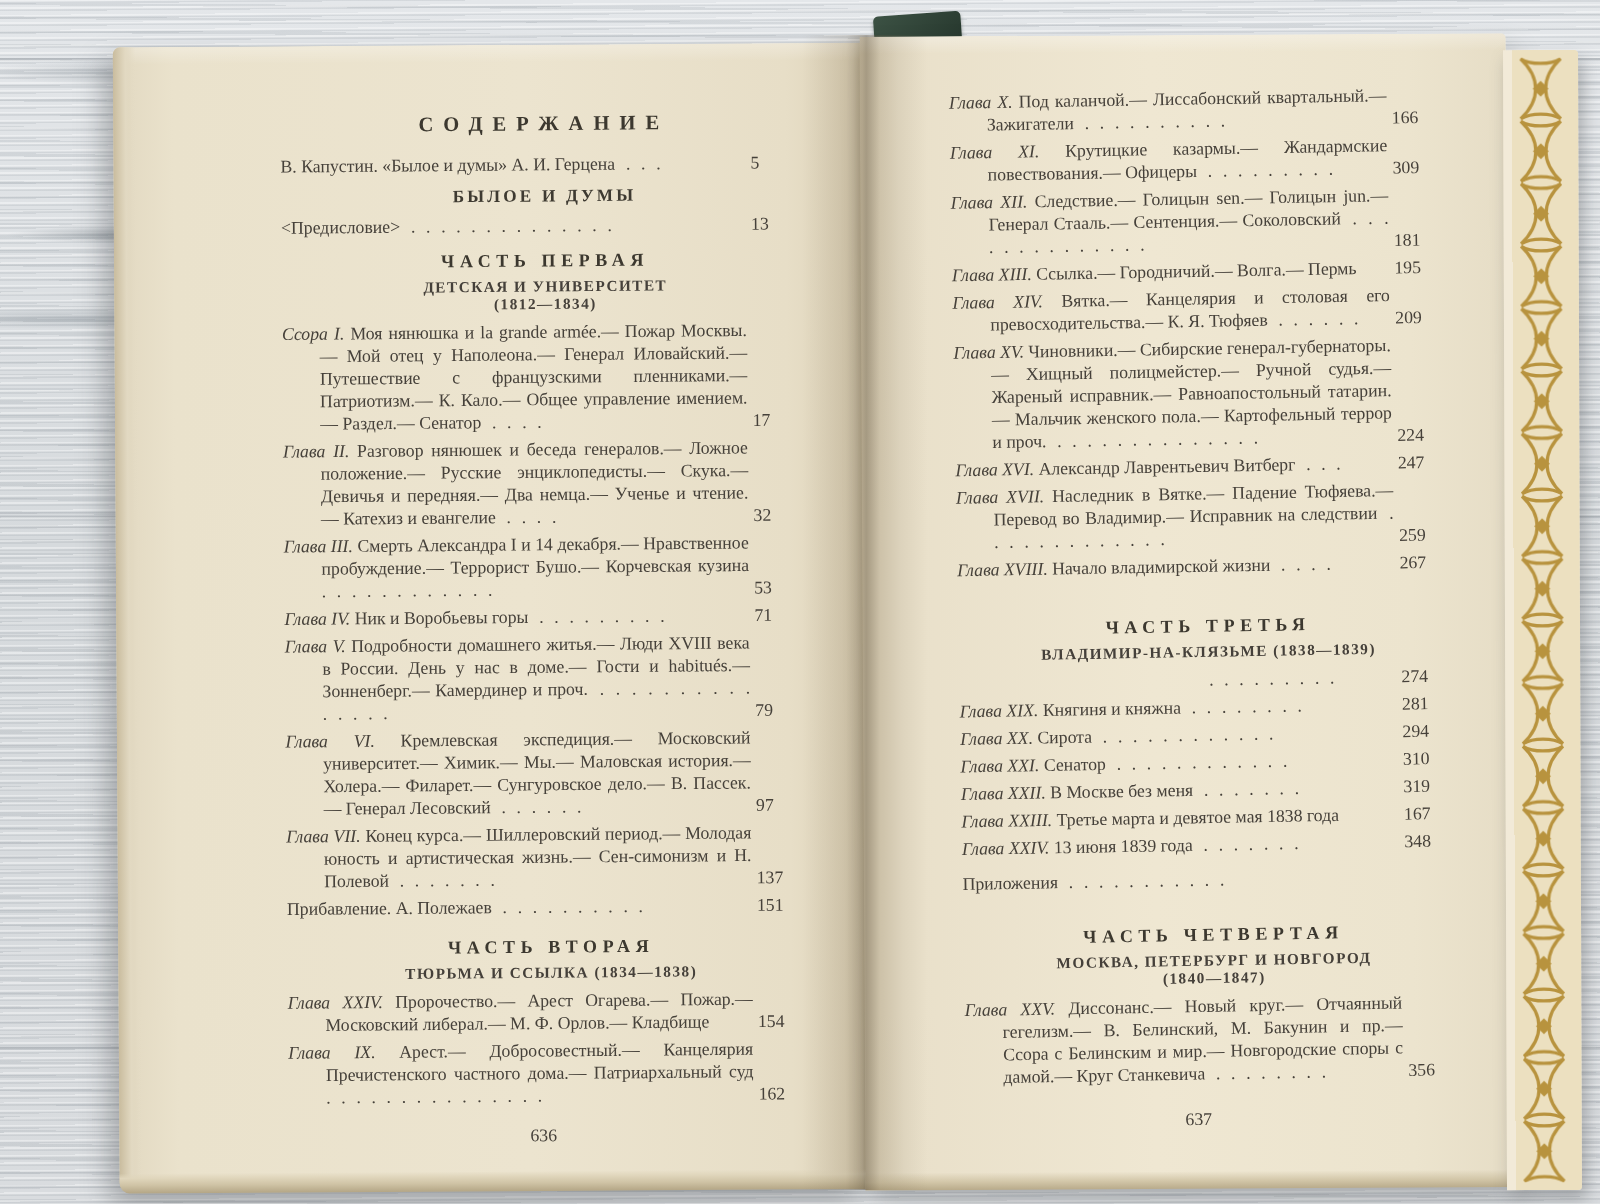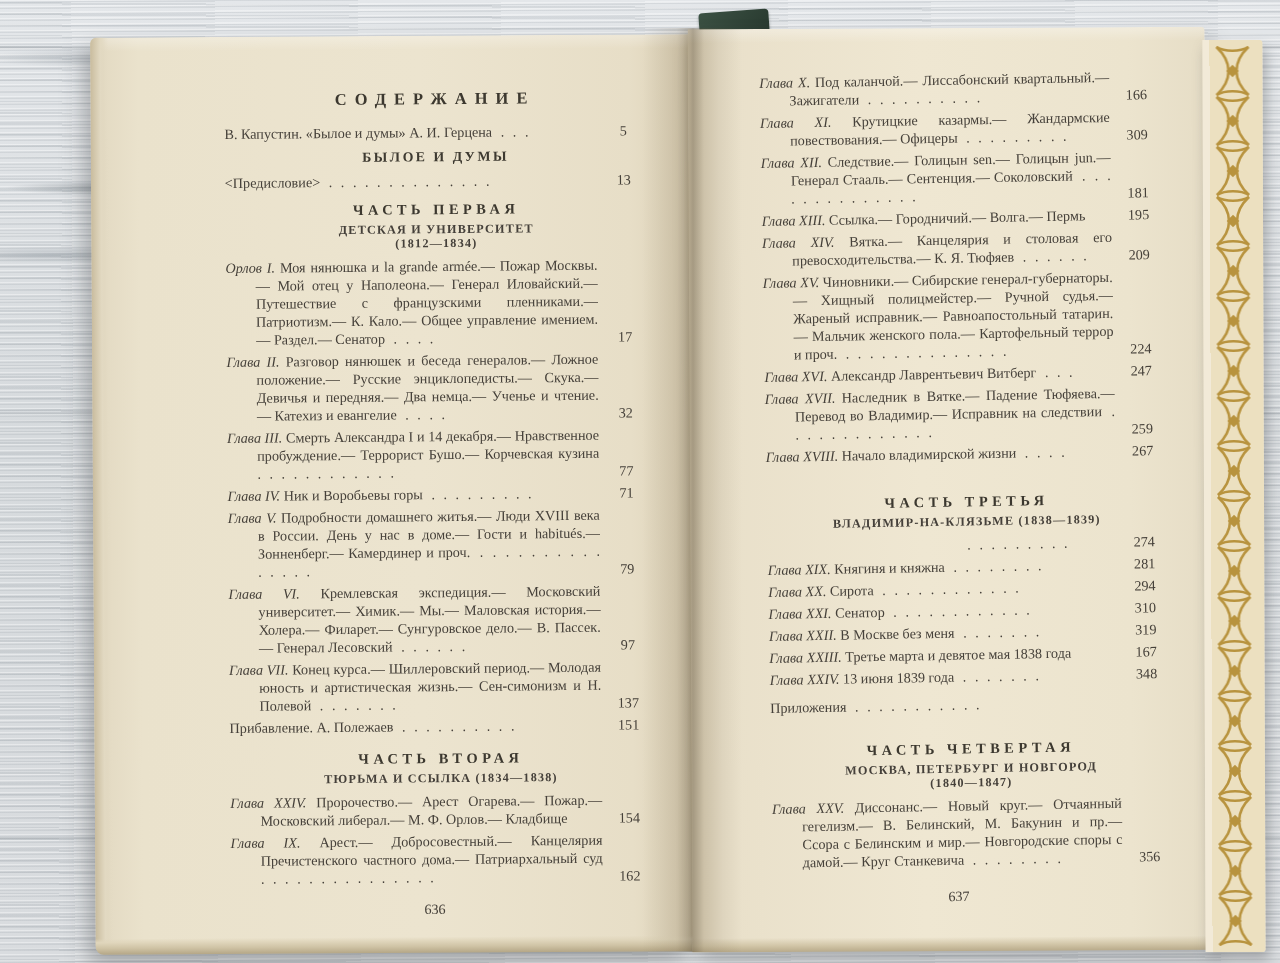--- a/index.html
+++ b/index.html
@@ -60,21 +60,21 @@
   .heading{text-align:center;font-weight:bold;font-size:13.8px;letter-spacing:2.5px;
     color:#3e3a31;margin:7px 0 6px;}
   .part{text-align:center;font-weight:bold;font-size:14.4px;letter-spacing:4.5px;
     color:#3c382f;margin:10px 0 4px;}
   .subheading{text-align:center;margin-bottom:7px;}
   .sub-line{font-size:12.2px;font-weight:bold;letter-spacing:1.2px;line-height:14px;color:#45403a;}
   .entry{position:relative;padding:0 50px 0 30px;text-indent:-30px;text-align:justify;
     margin-bottom:4px;}
   .entry .label{font-style:italic;}
   .entry .dots{word-spacing:5px;}
-  .entry .pagenum{position:absolute;right:0;bottom:0;width:46px;text-align:center;text-indent:0;}
+  .entry .pagenum{position:absolute;right:0;bottom:0;width:46px;text-align:left;text-indent:0;}
   .entry--offset{padding-left:200px;text-indent:0;}
   .folio{position:absolute;z-index:5;color:#46413a;font-size:14.2px;text-align:center;}
   .folio-left{left:224px;top:901px;width:422px;transform:rotate(-.5deg);}
   .folio-right{left:759px;top:888px;width:400px;transform:rotate(-1deg);}
 </style>
 </head>
 <body>
 
 <div class="scene">
 
@@ -104,23 +104,23 @@
   <div class="content content-left">
       <div class="title">СОДЕРЖАНИЕ</div>
       <div class="entry"><span class="text">В. Капустин. «Былое и думы» А. И. Герцена</span><span class="dots"> . . .</span><span class="pagenum">5</span></div>
       <div class="heading">БЫЛОЕ И ДУМЫ</div>
       <div class="entry"><span class="text">&lt;Предисловие&gt;</span><span class="dots"> . . . . . . . . . . . . . .</span><span class="pagenum">13</span></div>
       <div class="part">ЧАСТЬ ПЕРВАЯ</div>
       <div class="subheading">
         <div class="sub-line">ДЕТСКАЯ И УНИВЕРСИТЕТ</div>
         <div class="sub-line">(1812—1834)</div>
       </div>
-      <div class="entry"><span class="label">Орлов I. </span><span class="text">Моя нянюшка и la grande armée.— Пожар Москвы.— Мой отец у Наполеона.— Генерал Иловайский.— Путешествие с французскими пленниками.— Патриотизм.— К. Кало.— Общее управление имением.— Раздел.— Сенатор</span><span class="dots"> . . . .</span><span class="pagenum">17</span></div>
+      <div class="entry"><span class="label">Ссора I. </span><span class="text">Моя нянюшка и la grande armée.— Пожар Москвы.— Мой отец у Наполеона.— Генерал Иловайский.— Путешествие с французскими пленниками.— Патриотизм.— К. Кало.— Общее управление имением.— Раздел.— Сенатор</span><span class="dots"> . . . .</span><span class="pagenum">17</span></div>
       <div class="entry"><span class="label">Глава II. </span><span class="text">Разговор нянюшек и беседа генералов.— Ложное положение.— Русские энциклопедисты.— Скука.— Девичья и передняя.— Два немца.— Ученье и чтение.— Катехиз и евангелие</span><span class="dots"> . . . .</span><span class="pagenum">32</span></div>
-      <div class="entry"><span class="label">Глава III. </span><span class="text">Смерть Александра I и 14 декабря.— Нравственное пробуждение.— Террорист Бушо.— Корчевская кузина</span><span class="dots"> . . . . . . . . . . . .</span><span class="pagenum">77</span></div>
+      <div class="entry"><span class="label">Глава III. </span><span class="text">Смерть Александра I и 14 декабря.— Нравственное пробуждение.— Террорист Бушо.— Корчевская кузина</span><span class="dots"> . . . . . . . . . . . .</span><span class="pagenum">53</span></div>
       <div class="entry"><span class="label">Глава IV. </span><span class="text">Ник и Воробьевы горы</span><span class="dots"> . . . . . . . . .</span><span class="pagenum">71</span></div>
       <div class="entry"><span class="label">Глава V. </span><span class="text">Подробности домашнего житья.— Люди XVIII века в России. День у нас в доме.— Гости и habitués.— Зонненберг.— Камердинер и проч.</span><span class="dots"> . . . . . . . . . . . . . . .</span><span class="pagenum">79</span></div>
       <div class="entry"><span class="label">Глава VI. </span><span class="text">Кремлевская экспедиция.— Московский университет.— Химик.— Мы.— Маловская история.— Холера.— Филарет.— Сунгуровское дело.— В. Пассек.— Генерал Лесовский</span><span class="dots"> . . . . . .</span><span class="pagenum">97</span></div>
       <div class="entry"><span class="label">Глава VII. </span><span class="text">Конец курса.— Шиллеровский период.— Молодая юность и артистическая жизнь.— Сен-симонизм и Н. Полевой</span><span class="dots"> . . . . . . .</span><span class="pagenum">137</span></div>
       <div class="entry"><span class="text">Прибавление. А. Полежаев</span><span class="dots"> . . . . . . . . . .</span><span class="pagenum">151</span></div>
       <div class="part" style="margin-top: 14px;">ЧАСТЬ ВТОРАЯ</div>
       <div class="subheading">
         <div class="sub-line">ТЮРЬМА И ССЫЛКА (1834—1838)</div>
       </div>
       <div class="entry"><span class="label">Глава XXIV. </span><span class="text">Пророчество.— Арест Огарева.— Пожар.— Московский либерал.— М. Ф. Орлов.— Кладбище</span><span class="pagenum">154</span></div>

